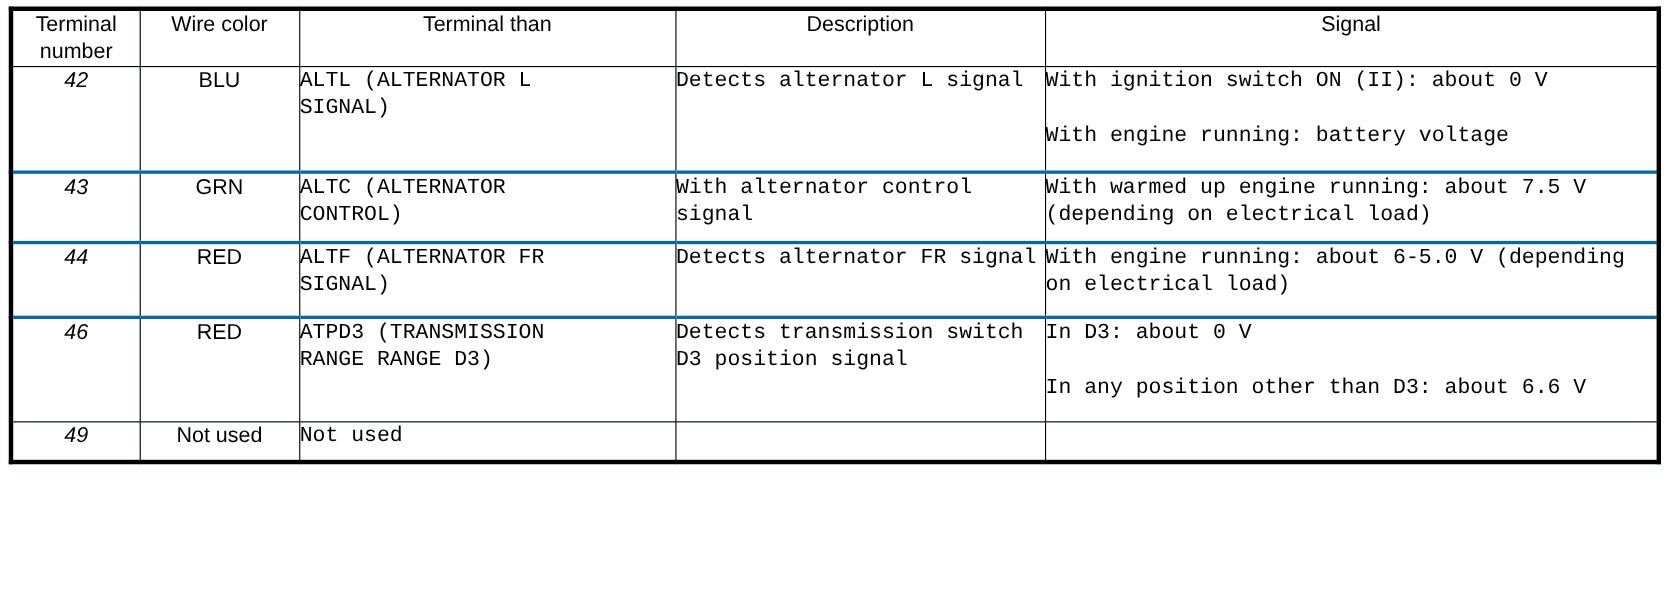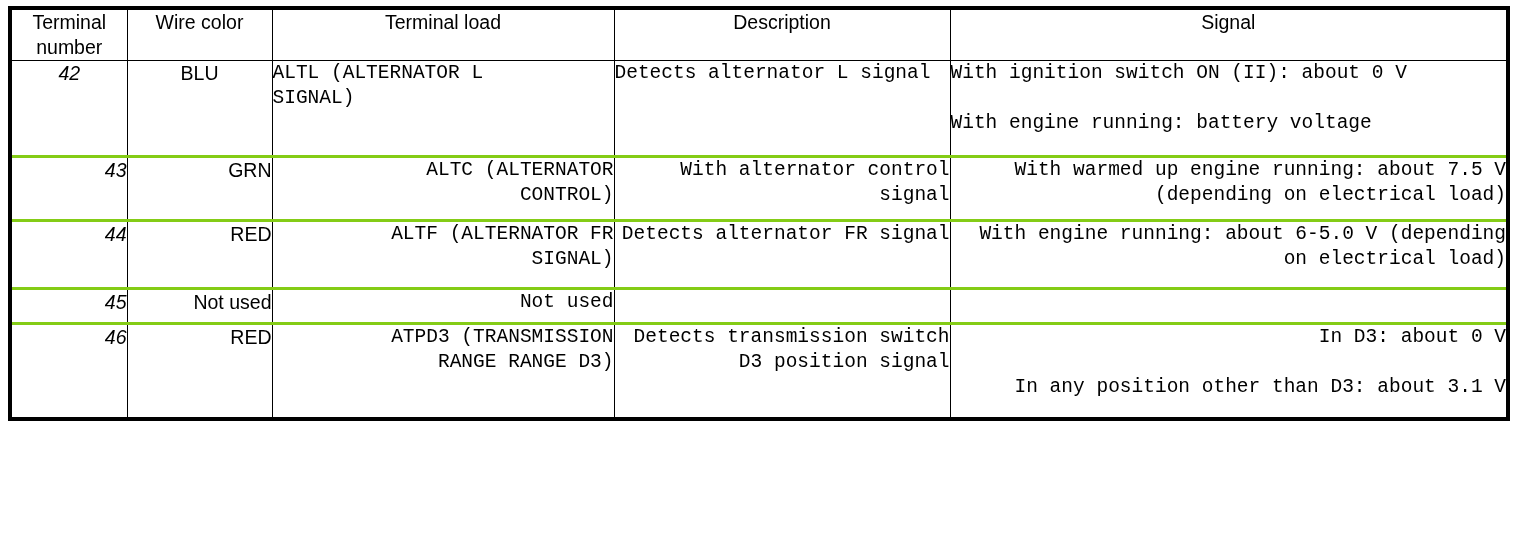--- a/index.html
+++ b/index.html
@@ -80,21 +80,21 @@
   td.wire {
     text-align: center;
     padding-left: 0;
     padding-right: 0;
   }
   td.name, td.desc, td.sig {
     text-align: left;
   }
 
   
-  tr.sep-strong > td { border-top: 3px solid #84cc16; text-align: right; }
+  tr.sep-strong > td { border-top: 3px solid #0369a1; }
 
   .cell-lines { display: block; }
   .cell-lines .ln { display: block; white-space: pre-wrap; font-family: Liberation Mono, monospace; }
   .cell-lines .gap { display: block; height: 25px; }
 
   .blank { display: block; min-height: 25px; }
 </style>
 </head>
 <body>
 
@@ -107,21 +107,21 @@
       <col class="c-name">
       <col class="c-desc">
       <col class="c-sig">
     </colgroup>
 
     <thead>
       <tr>
         <th class="th-num"><span class="hdr" style="white-space:pre-line">Terminal
 number</span></th>
         <th class="th-wire"><span class="hdr" style="white-space:pre-line">Wire color</span></th>
-        <th class="th-name"><span class="hdr" style="white-space:pre-line">Terminal load</span></th>
+        <th class="th-name"><span class="hdr" style="white-space:pre-line">Terminal than</span></th>
         <th class="th-desc"><span class="hdr" style="white-space:pre-line">Description</span></th>
         <th class="th-sig"><span class="hdr" style="white-space:pre-line">Signal</span></th>
       </tr>
     </thead>
 
     <tbody>
 
       <tr style="height:96px">
         <td class="num">42</td>
         <td class="wire">BLU</td>
@@ -183,59 +183,59 @@
           </span>
         </td>
         <td class="sig">
           <span class="cell-lines">
             <span class="ln">With engine running: about 6-5.0 V (depending</span>
             <span class="ln">on electrical load)</span>
           </span>
         </td>
       </tr>
 
-      <tr class="sep-strong" style="height:35px">
-        <td class="num">45</td>
-        <td class="wire">Not used</td>
-        <td class="name">
-          <span class="cell-lines">
-            <span class="ln">Not used</span>
-          </span>
-        </td>
-        <td class="desc">
-            <span class="blank"></span>
-          </td>
-        <td class="sig">
-            <span class="blank"></span>
-          </td>
-      </tr>
 
       <tr class="sep-strong" style="height:95px">
         <td class="num">46</td>
         <td class="wire">RED</td>
         <td class="name">
           <span class="cell-lines">
             <span class="ln">ATPD3 (TRANSMISSION</span>
             <span class="ln">RANGE RANGE D3)</span>
           </span>
         </td>
         <td class="desc">
           <span class="cell-lines">
             <span class="ln">Detects transmission switch</span>
             <span class="ln">D3 position signal</span>
           </span>
         </td>
         <td class="sig">
           <span class="cell-lines">
             <span class="ln">In D3: about 0 V</span>
             <span class="gap"></span>
-            <span class="ln">In any position other than D3: about 3.1 V</span>
-          </span>
-        </td>
-      </tr>
-
-
-
+            <span class="ln">In any position other than D3: about 6.6 V</span>
+          </span>
+        </td>
+      </tr>
+
+
+
+      <tr style="height:36px">
+        <td class="num">49</td>
+        <td class="wire">Not used</td>
+        <td class="name">
+          <span class="cell-lines">
+            <span class="ln">Not used</span>
+          </span>
+        </td>
+        <td class="desc">
+            <span class="blank"></span>
+          </td>
+        <td class="sig">
+            <span class="blank"></span>
+          </td>
+      </tr>
 
     </tbody>
   </table>
 
 </div>
 
 </body></html>

